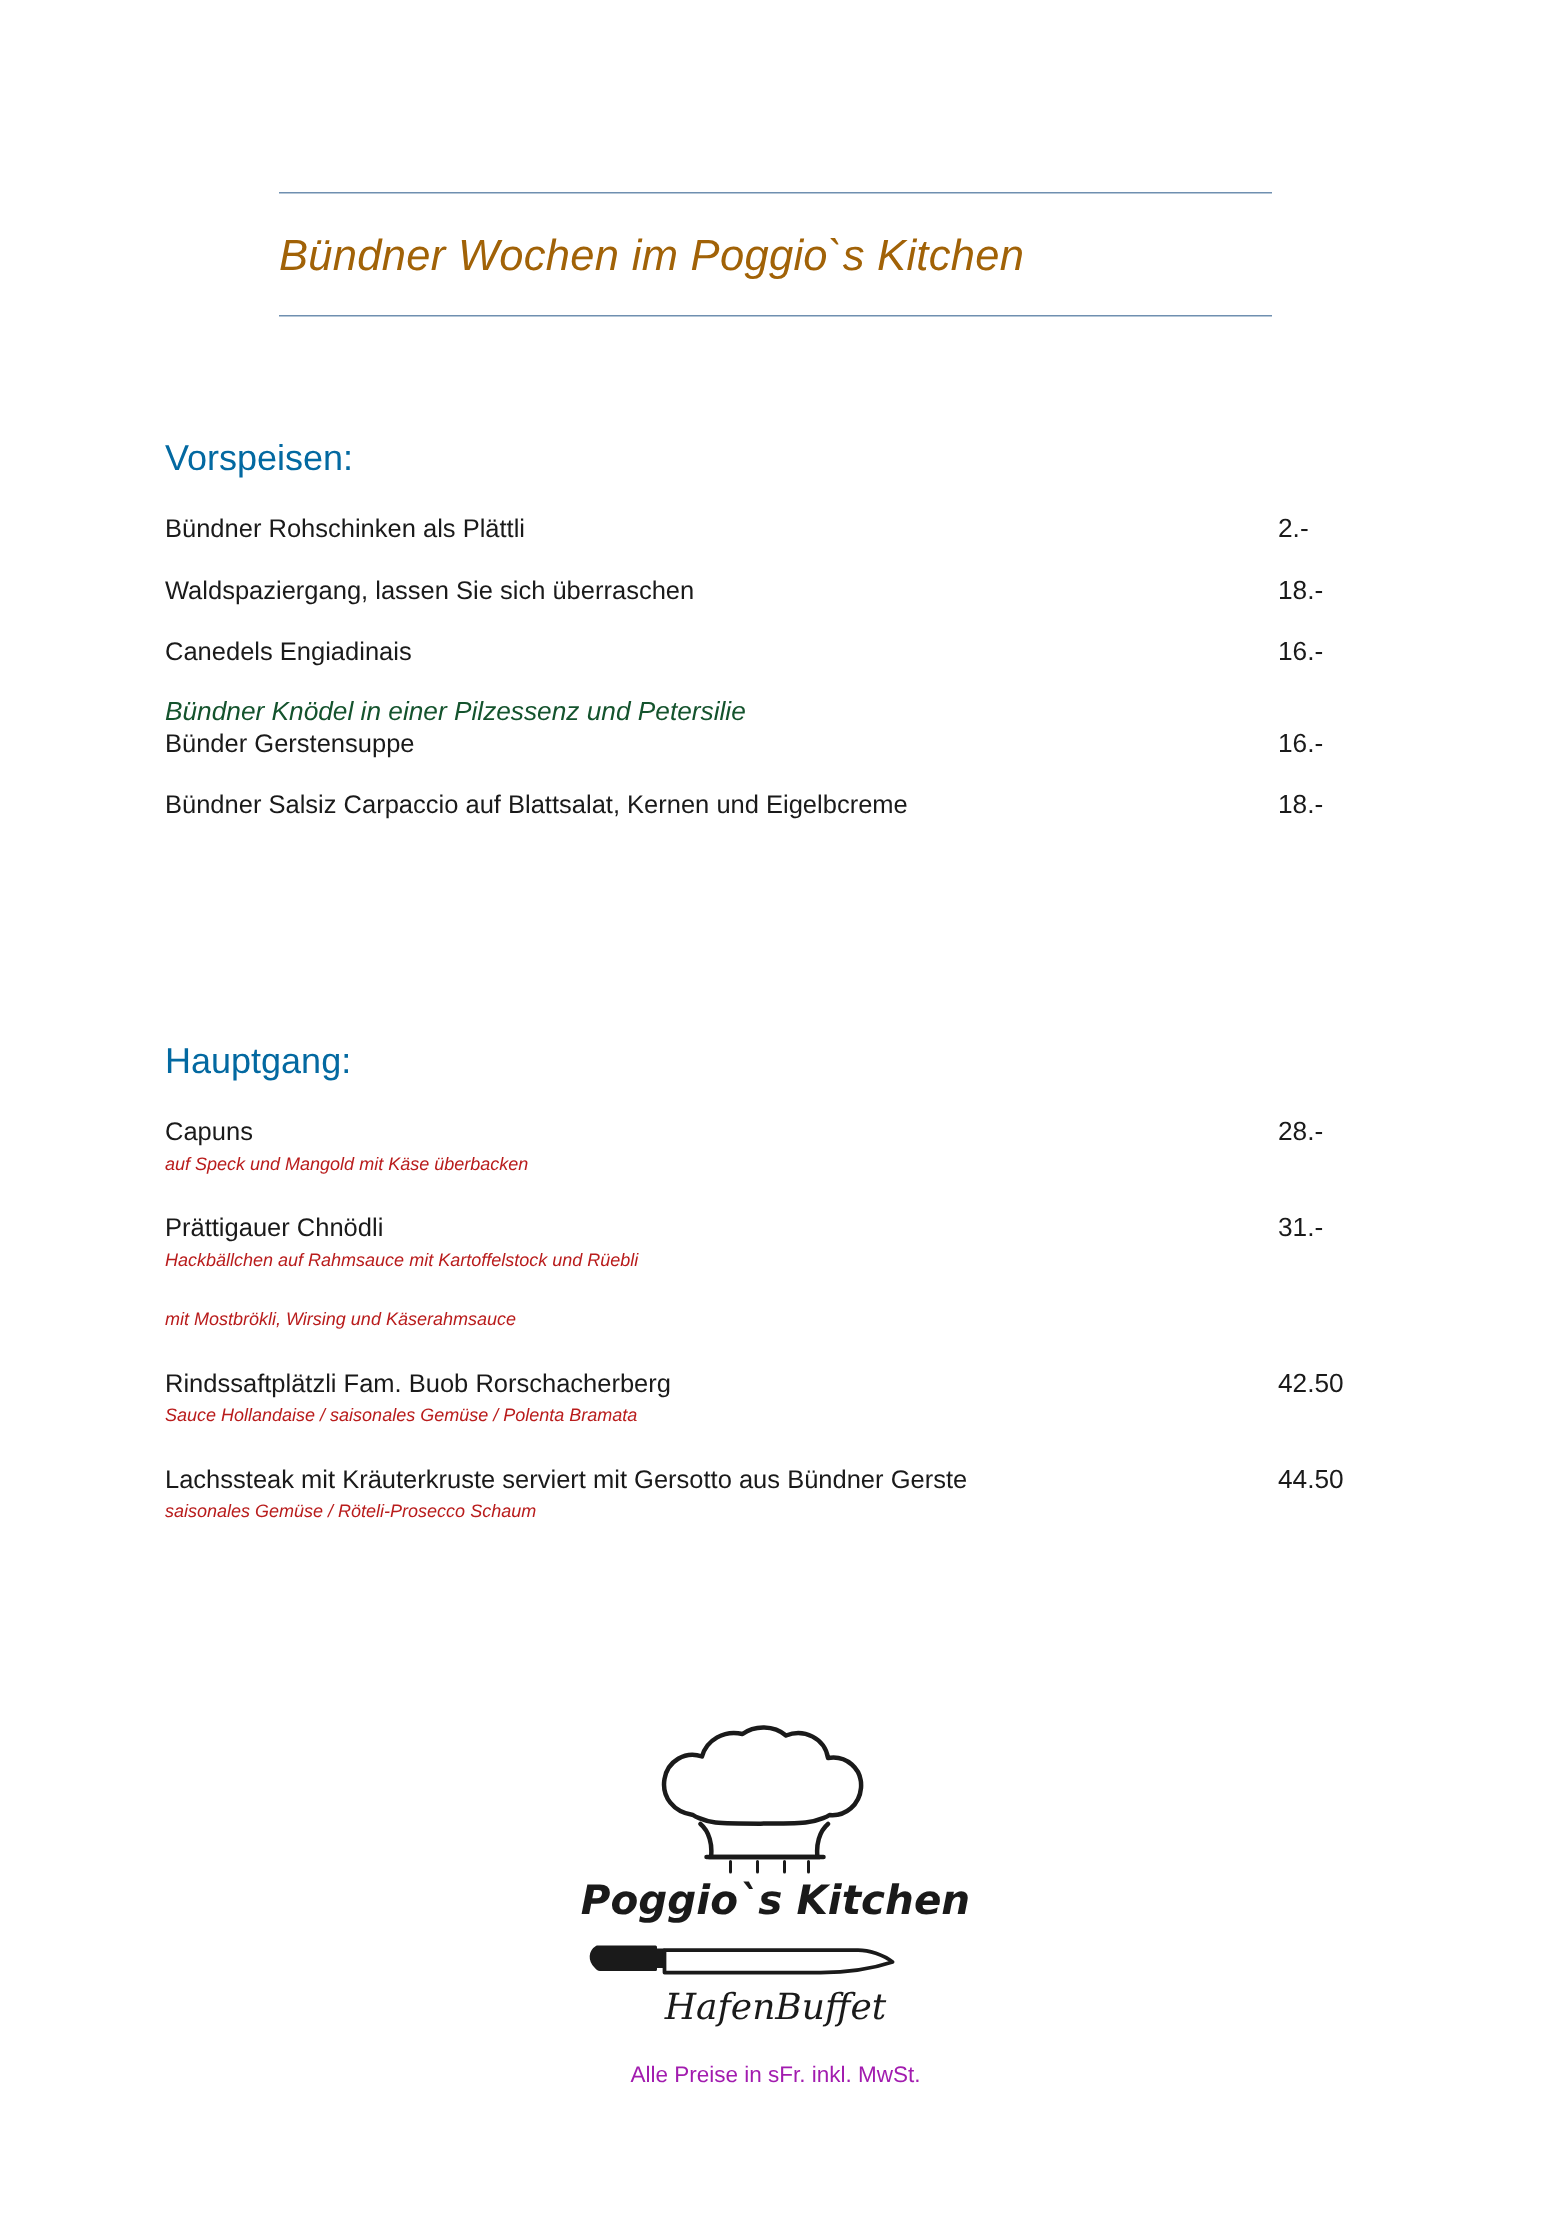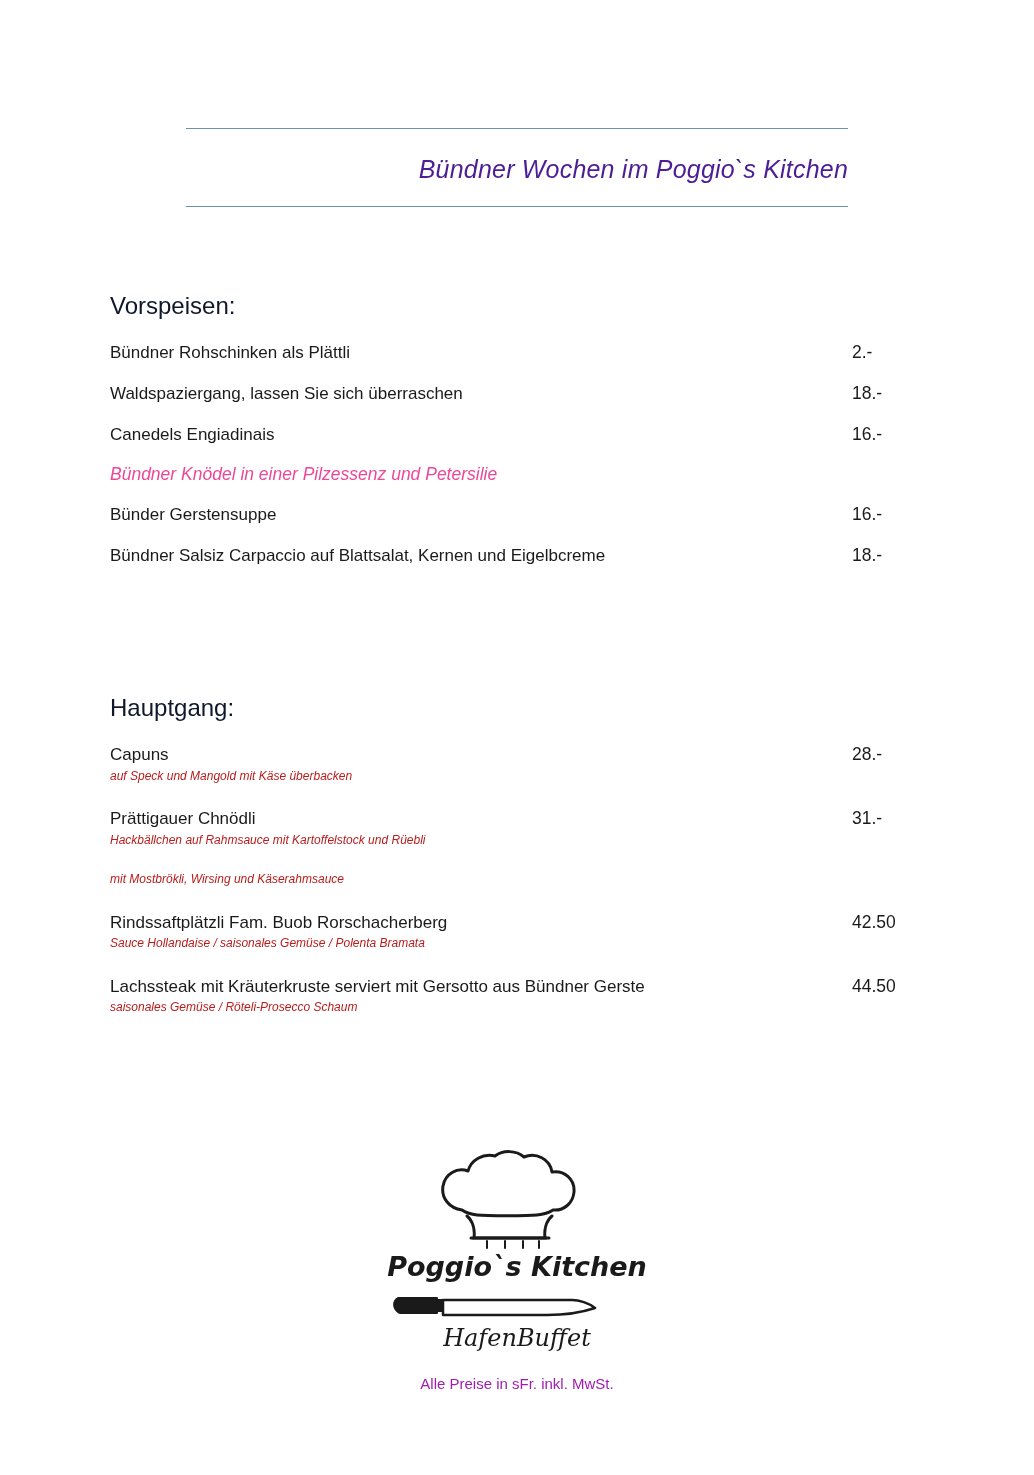--- a/index.html
+++ b/index.html
@@ -28,41 +28,41 @@
     left: 186px;
     top: 128px;
     width: 662px;
   }
   .rule {
     height: 1px;
     background: #6f8fb0;
     width: 100%;
   }
   .doc-title {
-    text-align: right;
-    font-size: 25px;
+    text-align: left;
+    font-size: 29px;
     font-style: italic;
-    color: #4c1d95;
+    color: #a16207;
     font-weight: 400;
     padding: 26px 0 22px 0;
     letter-spacing: 0.2px;
   }
 
   
   .section {
     position: absolute;
     left: 110px;
     width: 812px;
   }
   #section-vorspeisen { top: 292px; }
   #section-hauptgang  { top: 694px; }
 
   .section-heading {
     font-size: 24px;
-    color: #0f172a;
+    color: #0369a1;
     font-weight: 400;
     margin: 0 0 22px 0;
   }
 
   
   .item {
     display: flex;
     align-items: flex-start;
     justify-content: space-between;
     margin-bottom: 19px;
@@ -86,22 +86,21 @@
     font-size: 12px;
     font-style: italic;
     color: #b91c1c;
     line-height: 1.28;
     margin-top: 3px;
   }
   
   .standalone-desc {
     font-size: 17.5px;
     font-style: italic;
-    color: #ec4899;
-    margin-bottom: 19px;
+    color: #14532d;
   }
   
   .block { margin-bottom: 24px; margin-top: 22px; }
   .block .item { margin-bottom: 0; }
 
   
   .logo {
     position: absolute;
     left: 0;
     top: 1148px;

